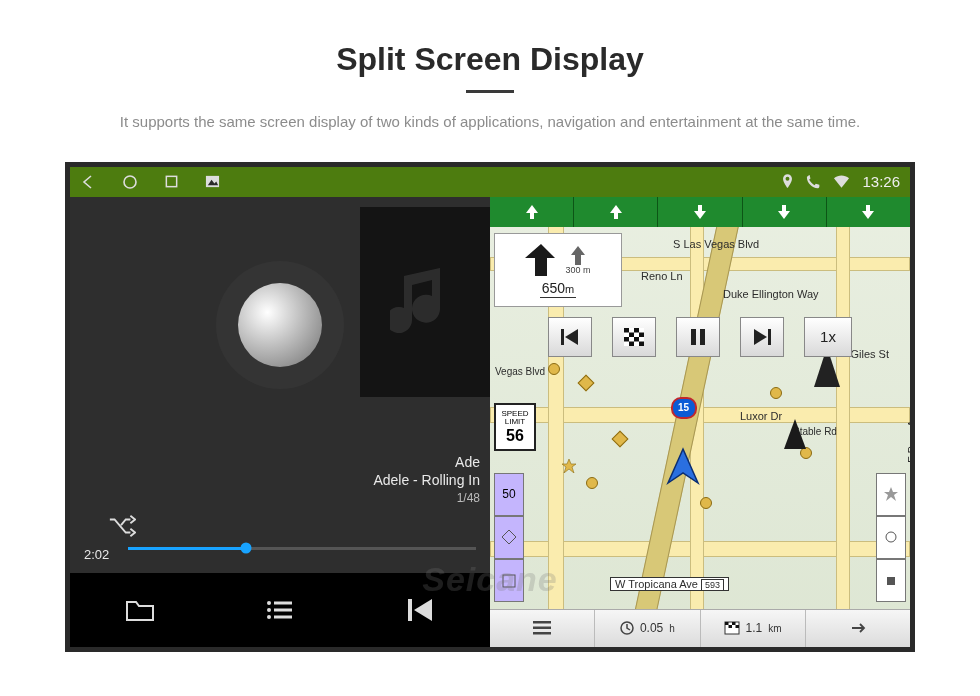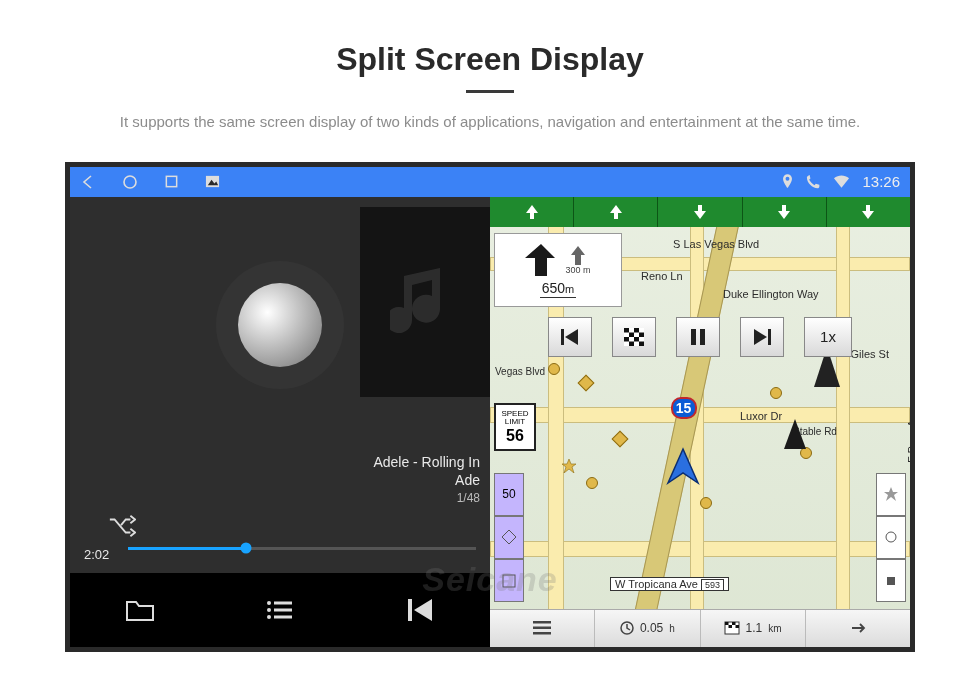--- a/index.html
+++ b/index.html
@@ -1,21 +1,21 @@
 <!DOCTYPE html>
 <html><head>
 <meta charset="utf-8">
 <style>
 *{margin:0;padding:0;box-sizing:border-box;font-family:Arial,Helvetica,sans-serif}
 body{width:980px;height:696px;background:#fff;overflow:hidden}
 .page-title{font-size:32px;font-weight:700;color:#2a2a2a;text-align:center;padding-top:41px}
 .title-underline{width:48px;height:3px;background:#3a3a3a;margin:12px auto 18px}
 .page-desc{font-size:15px;color:#8c8c8c;text-align:center;padding:0 60px;line-height:1.5;margin-bottom:28px}
 .device{width:850px;height:490px;margin:0 auto;border:5px solid #2a2a2a;background:#000;position:relative;overflow:hidden}
-.statusbar{height:30px;background:#3b82f6;display:flex;align-items:center;justify-content:space-between;padding:0 10px;color:#ddd;font-size:14px}
+.statusbar{height:30px;background:#4d7c0f;display:flex;align-items:center;justify-content:space-between;padding:0 10px;color:#ddd;font-size:14px}
 .status-left{display:flex;gap:26px;align-items:center}
 .status-right{display:flex;gap:12px;align-items:center}
 .status-right svg,.status-left svg{display:block}
 .split{display:flex;height:calc(100% - 30px)}
 .left-app{width:50%;background:#2e2e2e;position:relative;display:flex;flex-direction:column}
 .right-app{width:50%;background:#eef2ea;position:relative;overflow:hidden}
 .album-area{flex:1;display:flex;align-items:center;justify-content:center;position:relative}
 .album-dark{position:absolute;right:0;top:10px;width:130px;height:190px;background:#141414;display:flex;align-items:center;justify-content:center}
 .album-dark svg{opacity:.28}
 .big-dot{width:84px;height:84px;border-radius:50%;background:radial-gradient(circle at 35% 35%,#fff 0,#bdbdbd 45%,#6e6e6e 100%);box-shadow:0 0 0 22px rgba(255,255,255,.03)}
@@ -51,21 +51,21 @@
 .speed-sign{position:absolute;left:4px;top:206px;width:42px;height:48px;background:#fff;border:2px solid #222;display:flex;flex-direction:column;align-items:center;justify-content:center;font-size:8px;line-height:1}
 .speed-sign .num{font-size:16px;font-weight:700;margin-top:2px}
 .sideL{position:absolute;left:4px;bottom:44px;width:30px;height:130px;display:flex;flex-direction:column}
 .sideL .cell{flex:1;background:#c4b5fd;border:1px solid #777;display:flex;align-items:center;justify-content:center;font-size:12px}
 .sideR{position:absolute;right:4px;bottom:44px;width:30px;height:130px;display:flex;flex-direction:column}
 .sideR .cell{flex:1;background:#fff;border:1px solid #777;display:flex;align-items:center;justify-content:center}
 .map-controls{position:absolute;left:50%;top:120px;transform:translateX(-50%);display:flex;gap:20px}
 .mbtn{width:44px;height:40px;background:linear-gradient(#fff,#d9d9d9);border:1px solid #888;display:flex;align-items:center;justify-content:center}
 .mbtn.speed{width:48px}
 .pos-arrow{position:absolute;left:46%;top:250px;transform:translateX(-50%)}
-.i15-shield{position:absolute;left:43%;top:200px;width:26px;height:22px;background:#0b5bd6;border-radius:10px;color:#fff;font-size:14px;font-weight:700;display:flex;align-items:center;justify-content:center;border:2px solid #c1272d}
+.i15-shield{position:absolute;left:43%;top:200px;width:26px;height:22px;background:#0b5bd6;border-radius:10px;color:#fff;font-size:10px;font-weight:700;display:flex;align-items:center;justify-content:center;border:2px solid #c1272d}
 .poi{position:absolute;width:12px;height:12px}
 .poi.diamond{transform:rotate(45deg);background:#e0b84a;border:1px solid #8b6b12}
 .poi.dot{border-radius:50%;background:#e0b84a;border:1px solid #8b6b12}
 .poi.star{width:14px;height:14px}
 .map-bottom{position:absolute;left:0;right:0;bottom:0;height:38px;background:linear-gradient(#f6f6f6,#dcdcdc);border-top:1px solid #aaa;display:flex;align-items:center}
 .map-bottom .mb{flex:1;display:flex;align-items:center;justify-content:center;gap:6px;font-size:12px;color:#333;border-right:1px solid #bbb;height:100%}
 .map-bottom .mb:last-child{border-right:none}
 .watermark{position:absolute;left:50%;bottom:48px;transform:translateX(-50%);font-size:34px;font-style:italic;color:rgba(120,120,120,.25);font-weight:600;letter-spacing:1px;pointer-events:none}
 </style>
 </head>
@@ -126,22 +126,22 @@
     <div class="left-app">
       <div class="album-area">
         <div class="big-dot"></div>
         <div class="album-dark">
           <svg width="70" height="80" viewBox="0 0 70 80">
               <path d="M50 6v40a14 14 0 11-8-12V18l-20 5v35a13 13 0 11-8-12V14L50 6z" fill="#6c6c6c"></path>
             </svg>
         </div>
       </div>
       <div class="track-meta">
+        <div>Ade</div>
         <div>Adele - Rolling In</div>
-        <div>Ade</div>
         <div class="tcount">1/48</div>
       </div>
       <div class="shuffle-row">
         <span><svg width="28" height="22" viewBox="0 0 30 22">
               <path d="M2 4h5l12 14h5m0-14h-5L14 10M24 0l5 4-5 4M24 14l5 4-5 4" fill="none" stroke="#ddd" stroke-width="2"></path>
             </svg></span>
       </div>
       <div class="progress">
         <span class="time">2:02</span>
         <div class="pbar">

